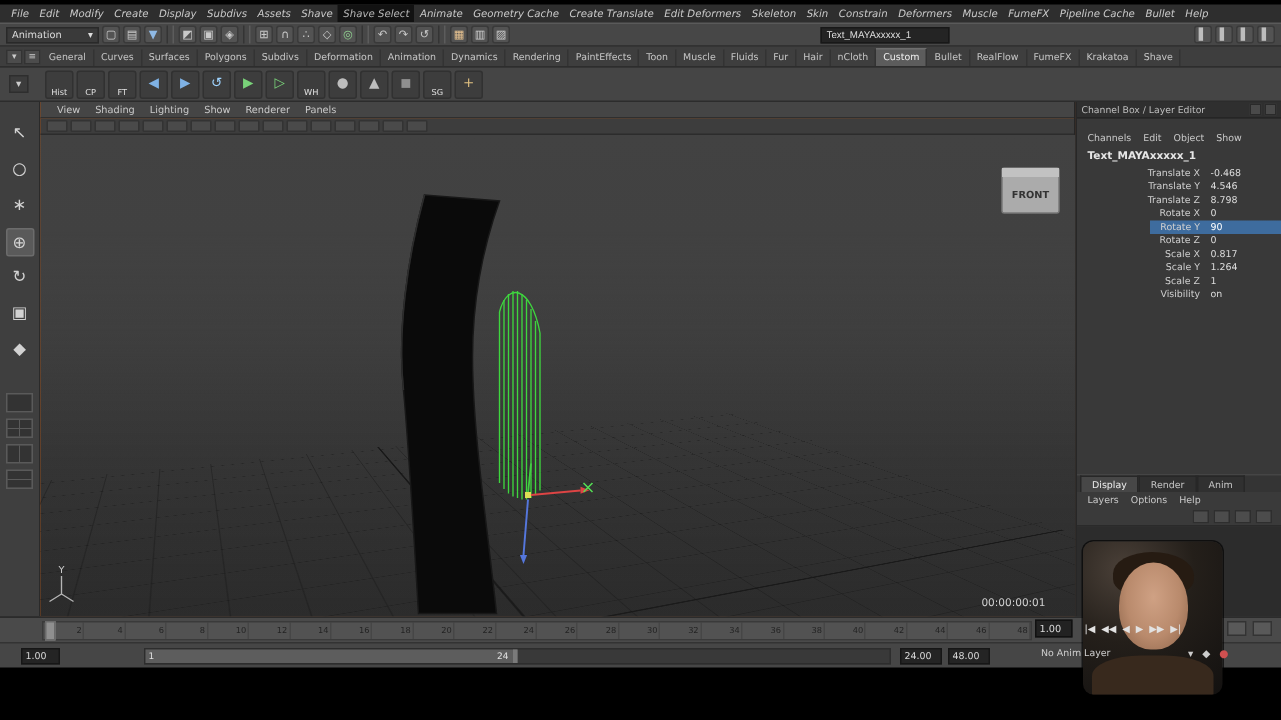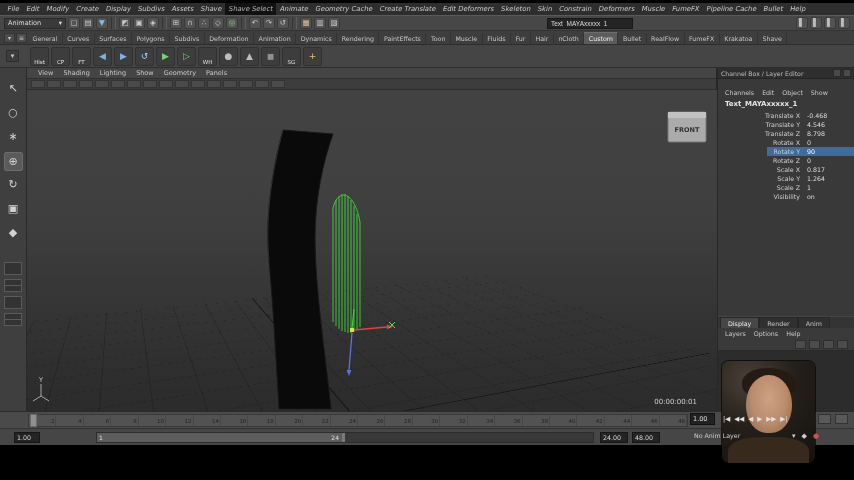--- a/index.html
+++ b/index.html
@@ -389,21 +389,21 @@
     </div>
   </div>
 
   <div class="viewport">
     <div class="vmenubar">
 
     <div class="vmenu">View</div>
         <div class="vmenu">Shading</div>
         <div class="vmenu">Lighting</div>
         <div class="vmenu">Show</div>
-        <div class="vmenu">Geometry</div>
+        <div class="vmenu">Renderer</div>
         <div class="vmenu">Panels</div>
       </div>
     <div class="vtoolbar">
 
     <div class="vticon"></div>
         <div class="vticon"></div>
         <div class="vticon"></div>
         <div class="vticon"></div>
         <div class="vticon"></div>
         <div class="vticon"></div>

